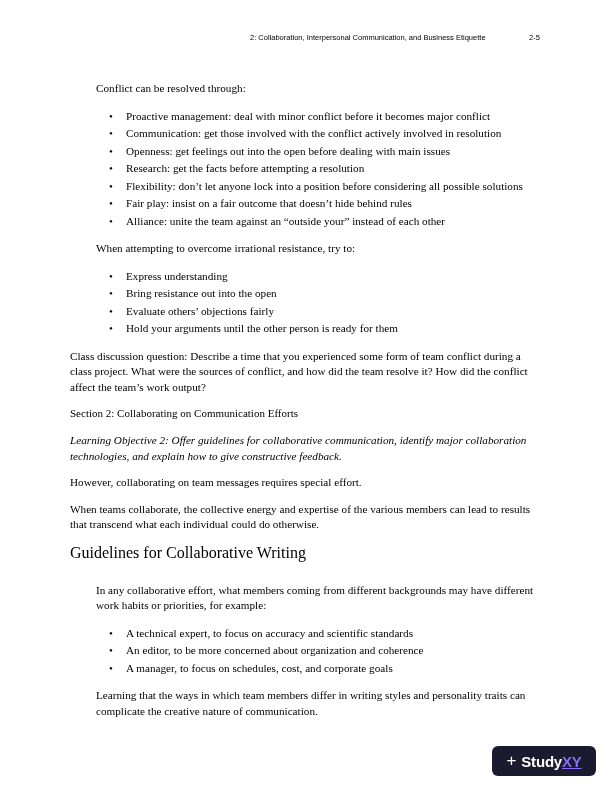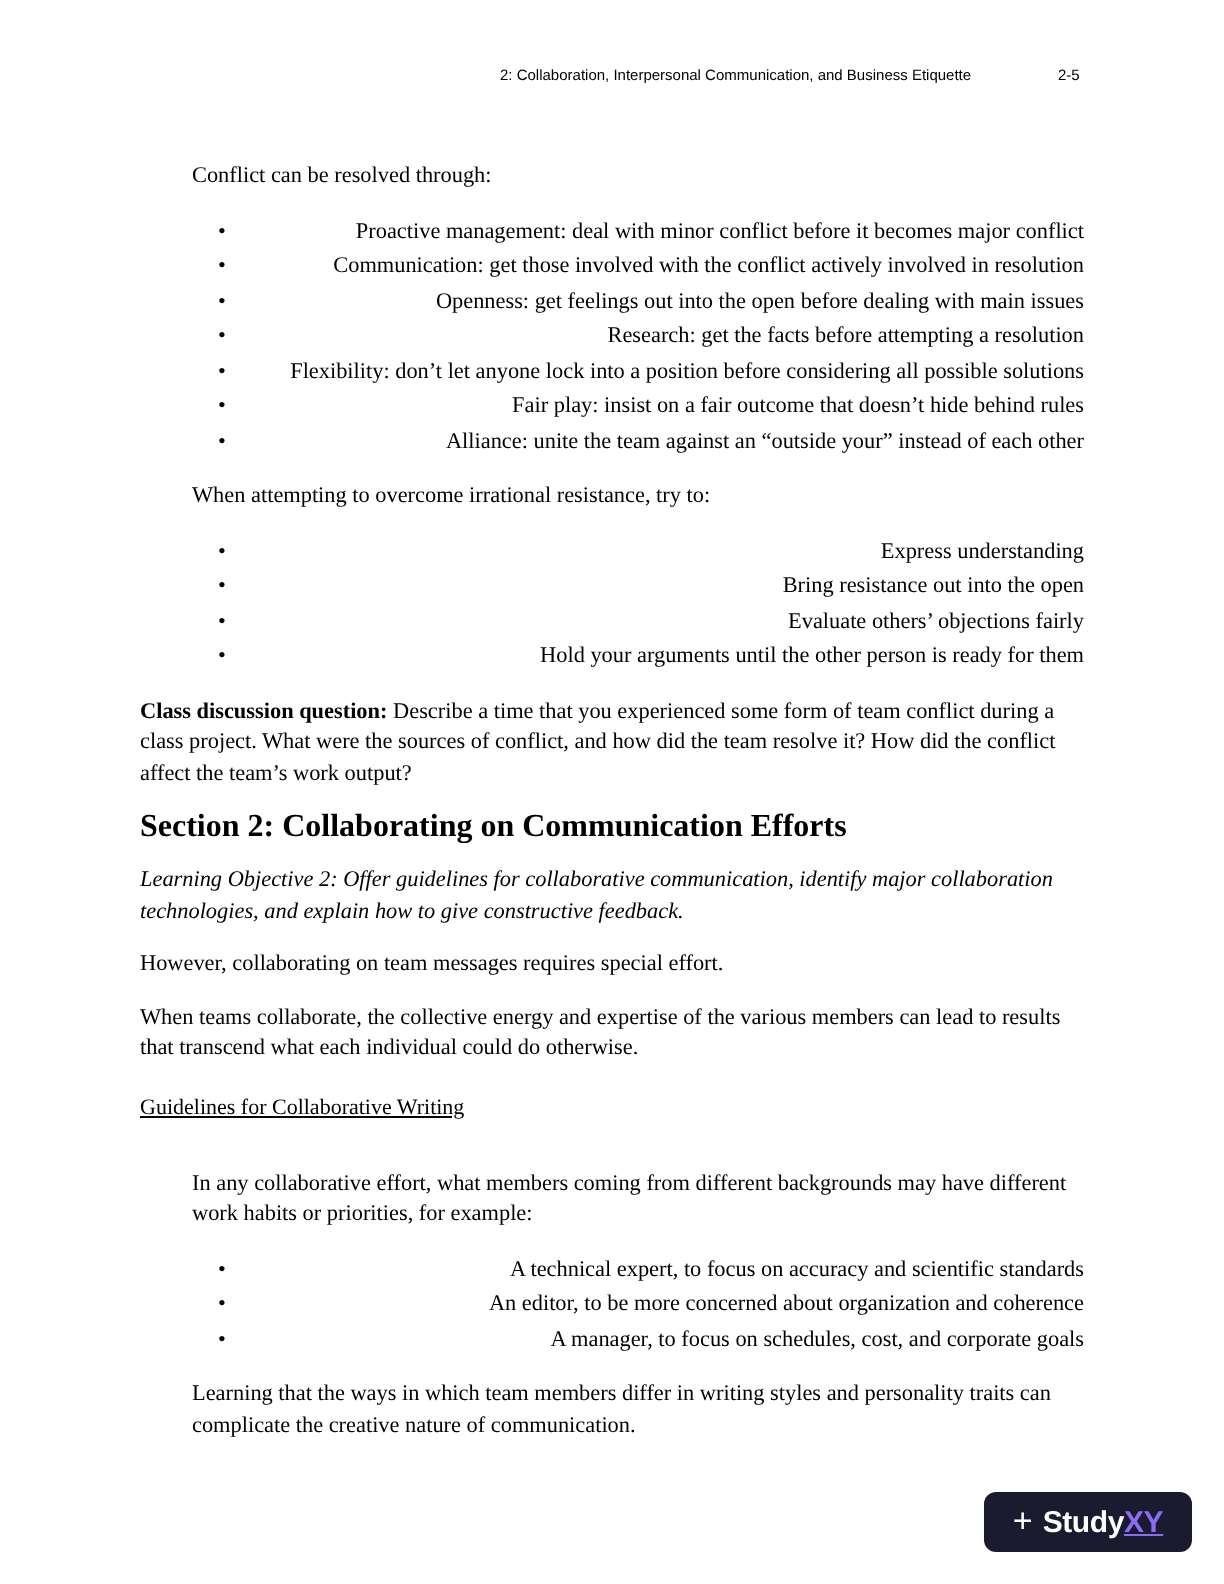--- a/index.html
+++ b/index.html
@@ -57,56 +57,54 @@
   .para {
     margin-bottom: 11px;
   }
   .indent {
     margin-left: 26px;
   }
   ul {
     margin: 0 0 11px 0;
     padding: 0 0 0 56px;
     list-style: none;
-    text-align: right;
   }
   ul li {
     font-size: 11.2px;
     line-height: 17.5px;
     position: relative;
     padding-left: 0;
   }
   ul li::before {
     content: "\2022";
     position: absolute;
     left: -17px;
     top: 0;
     font-size: 11.2px;
   }
   .bold {
-    font-weight: bold;
+    font-weight: normal;
     text-align: center;
   }
   .section-head {
-    font-weight: bold;
-    font-size: 16px;
+    font-weight: normal;
+    font-size: 11px;
     line-height: 15.6px;
     margin-bottom: 11px;
   }
   .lo {
     font-style: italic;
     font-size: 11.2px;
     line-height: 15.6px;
     margin-bottom: 11px;
   }
   .guideline-head {
-    font-size: 11px;
-    line-height: 15.6px;
-    margin-bottom: 11px;
-    text-decoration: underline;
+    font-size: 16px;
+    line-height: 15.6px;
+    margin-bottom: 11px;
     display: inline-block;
   }
   .guideline-wrap {
     margin-bottom: 11px;
   }
   .watermark {
     position: absolute;
     right: 16px;
     bottom: 16px;
     width: 104px;

